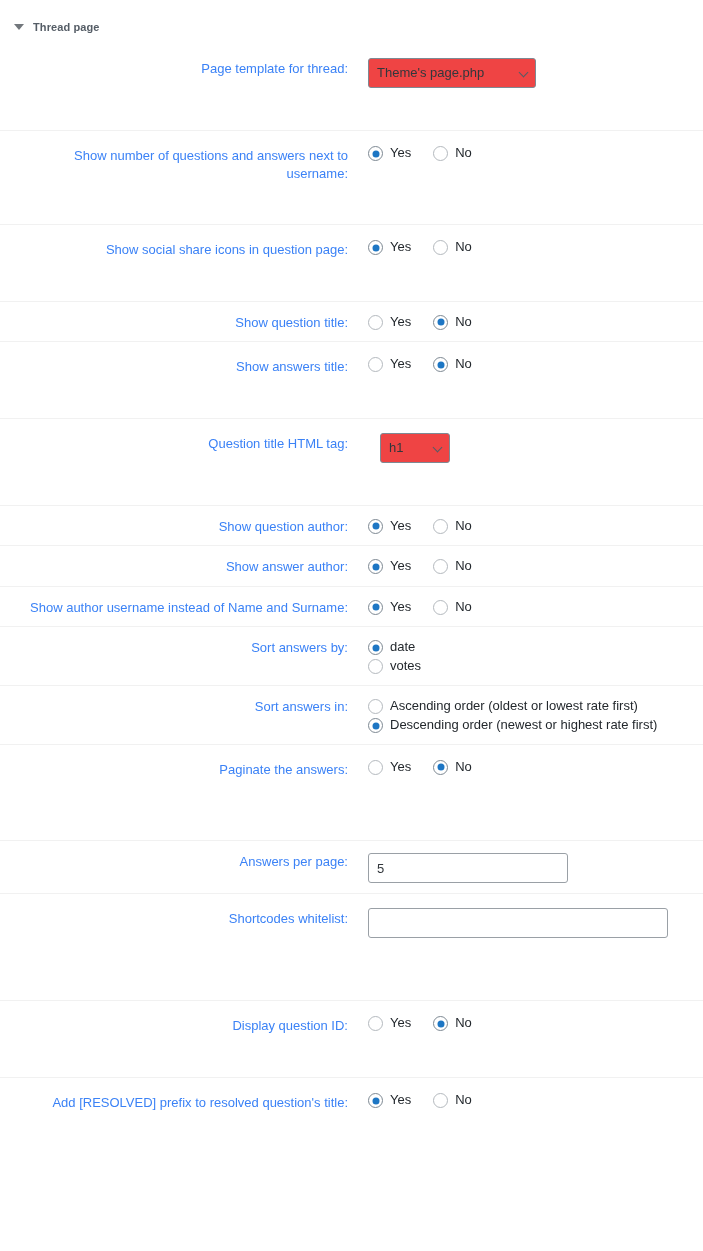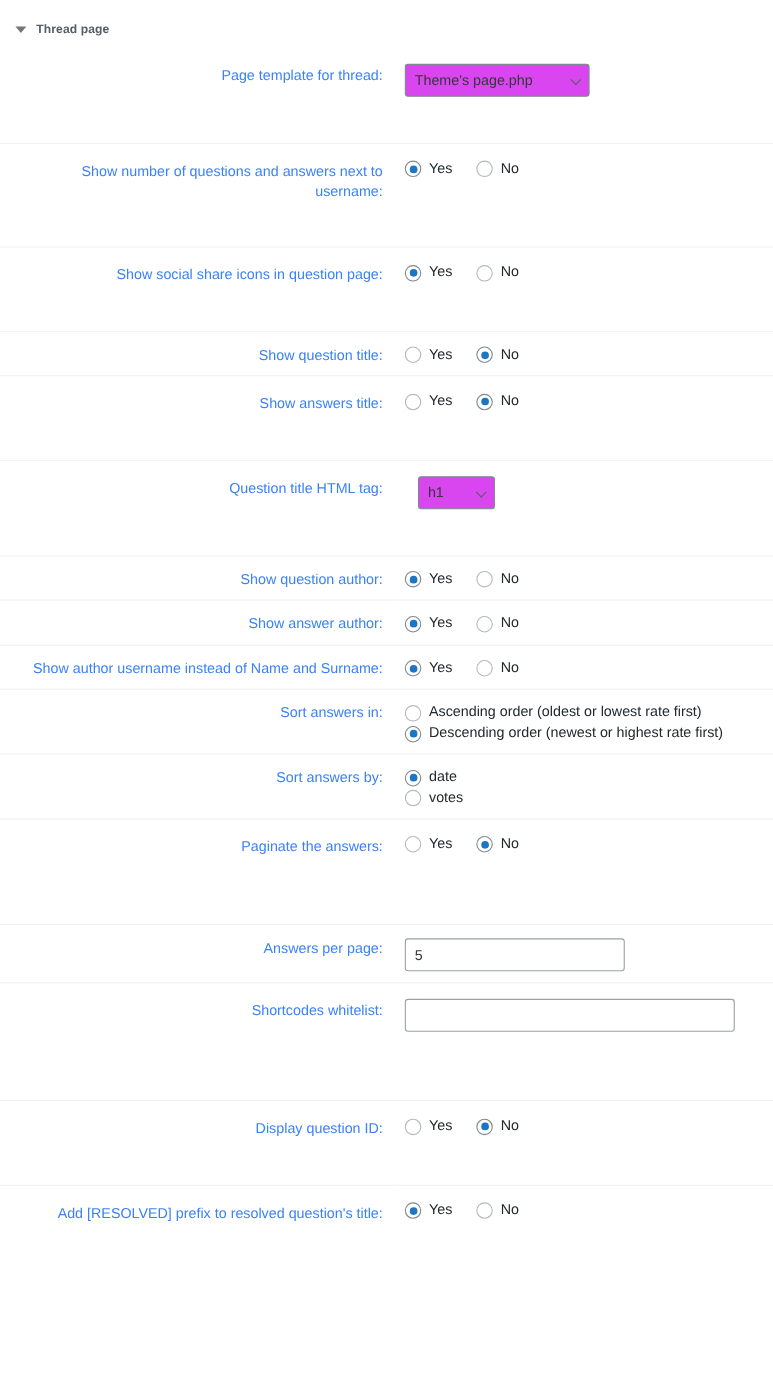--- a/index.html
+++ b/index.html
@@ -77,21 +77,21 @@
     align-items: flex-start;
     gap: 22px;
   }
   .radio-col {
     display: flex;
     flex-direction: column;
     gap: 2px;
   }
   .radio-opt {
     display: flex;
-    align-items: center;
+    align-items: flex-start;
     gap: 7px;
     cursor: pointer;
   }
   .radio-opt > .rlabel {
     font-size: 13px;
     color: #23282d;
     line-height: 1.3;
   }
   .radio-opt.wide { max-width: 330px; }
   .radio-opt.wide .rlabel { display: block; }
@@ -119,21 +119,21 @@
     border-radius: 50%;
     background: #1d76c4;
   }
 
   
   .wp-select {
     appearance: none;
     -webkit-appearance: none;
     border: 1px solid #7e8993;
     border-radius: 3px;
-    background: #d946ef;
+    background: #ef4444;
     color: #32373c;
     font-family: "Liberation Sans", sans-serif;
     font-size: 13px;
     height: 30px;
     line-height: 28px;
     padding: 0 26px 0 8px;
     cursor: pointer;
   }
   .select-wrap {
     position: relative;
@@ -308,51 +308,51 @@
           </label>
           <label class="radio-opt">
             <span class="radio-mark"></span>
             <span class="rlabel">No</span>
           </label>
         </div>
       </td>
     </tr>
 
     <tr class="h-short">
+      <th>Sort answers by:</th>
+      <td>
+        <div class="radio-col">
+          <label class="radio-opt">
+            <span class="radio-mark checked"></span>
+            <span class="rlabel">date</span>
+          </label>
+          <label class="radio-opt">
+            <span class="radio-mark"></span>
+            <span class="rlabel">votes</span>
+          </label>
+        </div>
+      </td>
+    </tr>
+
+    <tr class="h-short">
       <th>Sort answers in:</th>
       <td>
         <div class="radio-col">
           <label class="radio-opt wide">
             <span class="radio-mark"></span>
             <span class="rlabel">Ascending order (oldest or lowest rate first)</span>
           </label>
           <label class="radio-opt wide">
             <span class="radio-mark checked"></span>
             <span class="rlabel">Descending order (newest or highest rate first)</span>
           </label>
         </div>
       </td>
     </tr>
 
-    <tr class="h-short">
-      <th>Sort answers by:</th>
-      <td>
-        <div class="radio-col">
-          <label class="radio-opt">
-            <span class="radio-mark checked"></span>
-            <span class="rlabel">date</span>
-          </label>
-          <label class="radio-opt">
-            <span class="radio-mark"></span>
-            <span class="rlabel">votes</span>
-          </label>
-        </div>
-      </td>
-    </tr>
-
     <tr class="h-xtall">
       <th>Paginate the answers:</th>
       <td>
         <div class="radio-row">
           <label class="radio-opt">
             <span class="radio-mark"></span>
             <span class="rlabel">Yes</span>
           </label>
           <label class="radio-opt">
             <span class="radio-mark checked"></span>

